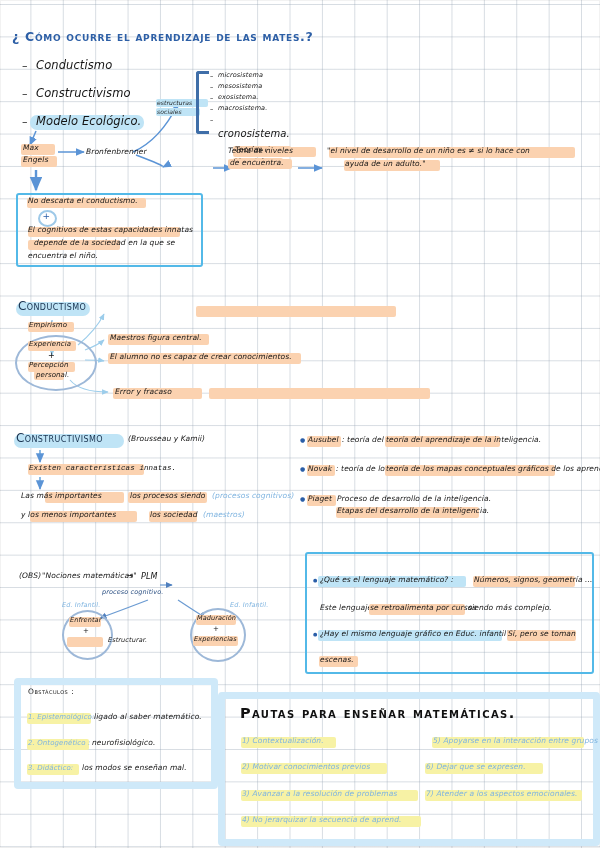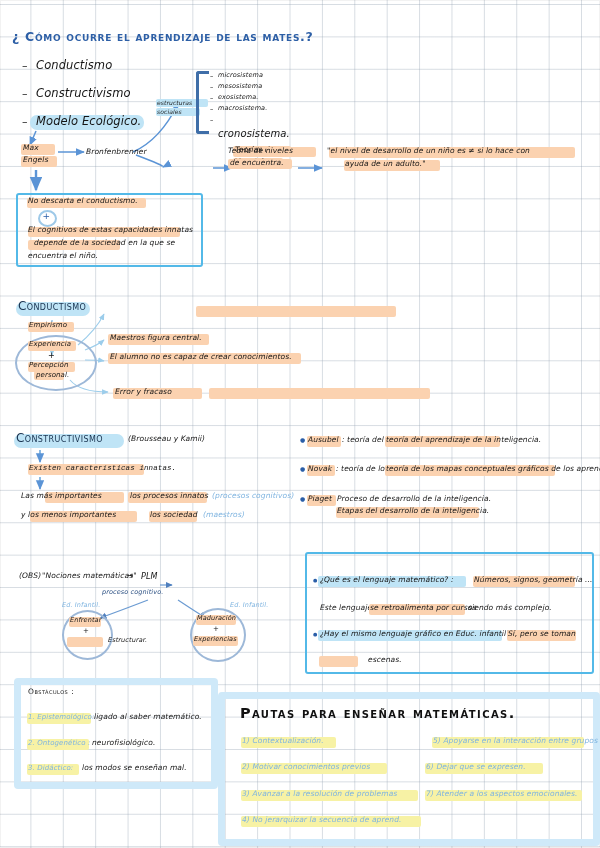--- a/index.html
+++ b/index.html
@@ -220,21 +220,21 @@
   <div class="band band-b" style="left:14px;top:434px;width:110px;height:14px;border-radius:7px;"></div>
   <div class="hw h-sec" style="left:16px;top:432px;">Constructivismo</div>
   <div class="hw" style="left:128px;top:435px;font-size:7.5px;">(Brousseau y Kamii)</div>
 
   <div class="band band-o" style="left:28px;top:464px;width:116px;height:11px;"></div>
   <div class="hw" style="left:29px;top:464px;font-size:7.5px;font-family:Liberation Mono, monospace;">Existen características innatas.</div>
 
   <div class="band band-o" style="left:45px;top:492px;width:79px;height:11px;"></div>
   <div class="hw" style="left:21px;top:492px;font-size:7.5px;">Las más importantes</div>
   <div class="band band-o" style="left:128px;top:492px;width:79px;height:11px;"></div>
-  <div class="hw" style="left:130px;top:492px;font-size:7.5px;">los procesos innatos</div>
+  <div class="hw" style="left:130px;top:492px;font-size:7.5px;">los procesos siendo</div>
   <div class="hw lblue" style="left:212px;top:492px;font-size:7.5px;">(procesos cognitivos)</div>
 
   <div class="band band-o" style="left:30px;top:511px;width:107px;height:11px;"></div>
   <div class="hw" style="left:21px;top:511px;font-size:7.5px;">y los menos importantes</div>
   <div class="band band-o" style="left:149px;top:511px;width:48px;height:11px;"></div>
   <div class="hw" style="left:150px;top:511px;font-size:7.5px;">los sociedad</div>
   <div class="hw lblue" style="left:203px;top:511px;font-size:7.5px;">(maestros)</div>
 
   <div class="hw blue" style="left:300px;top:437px;font-size:6px;">●</div>
   <div class="band band-o" style="left:307px;top:436px;width:34px;height:11px;"></div>
@@ -290,21 +290,21 @@
   <div class="band band-o" style="left:369px;top:604px;width:96px;height:11px;"></div>
   <div class="hw" style="left:370px;top:604px;font-size:7.5px;">se retroalimenta por cursos</div>
   <div class="hw" style="left:468px;top:604px;font-size:7.5px;">siendo más complejo.</div>
 
   <div class="hw blue" style="left:313px;top:632px;font-size:5px;">●</div>
   <div class="band band-b" style="left:318px;top:630px;width:184px;height:11px;"></div>
   <div class="hw" style="left:320px;top:630px;font-size:7.5px;">¿Hay el mismo lenguaje gráfico en Educ. infantil?</div>
   <div class="band band-o" style="left:507px;top:630px;width:69px;height:11px;"></div>
   <div class="hw" style="left:508px;top:630px;font-size:7.5px;">Sí, pero se toman</div>
   <div class="band band-o" style="left:319px;top:656px;width:39px;height:11px;"></div>
-  <div class="hw" style="left:320px;top:656px;font-size:7.5px;padding-left:48px;">escenas.</div>
+  <div class="hw" style="left:320px;top:656px;font-size:7.5px;">escenas.</div>
 
   <div class="box-blue-soft" style="left:14px;top:678px;width:190px;height:97px;"></div>
   <div class="hw cap" style="left:28px;top:688px;font-size:7.5px;letter-spacing:.5px;">Obstáculos :</div>
 
   <div class="band band-y" style="left:27px;top:713px;width:64px;height:11px;"></div>
   <div class="hw lblue" style="left:28px;top:713px;font-size:7px;">1. Epistemológico:</div>
   <div class="hw" style="left:94px;top:713px;font-size:7.5px;">ligado al saber matemático.</div>
 
   <div class="band band-y" style="left:27px;top:739px;width:62px;height:11px;"></div>
   <div class="hw lblue" style="left:28px;top:739px;font-size:7px;">2. Ontogenético :</div>

